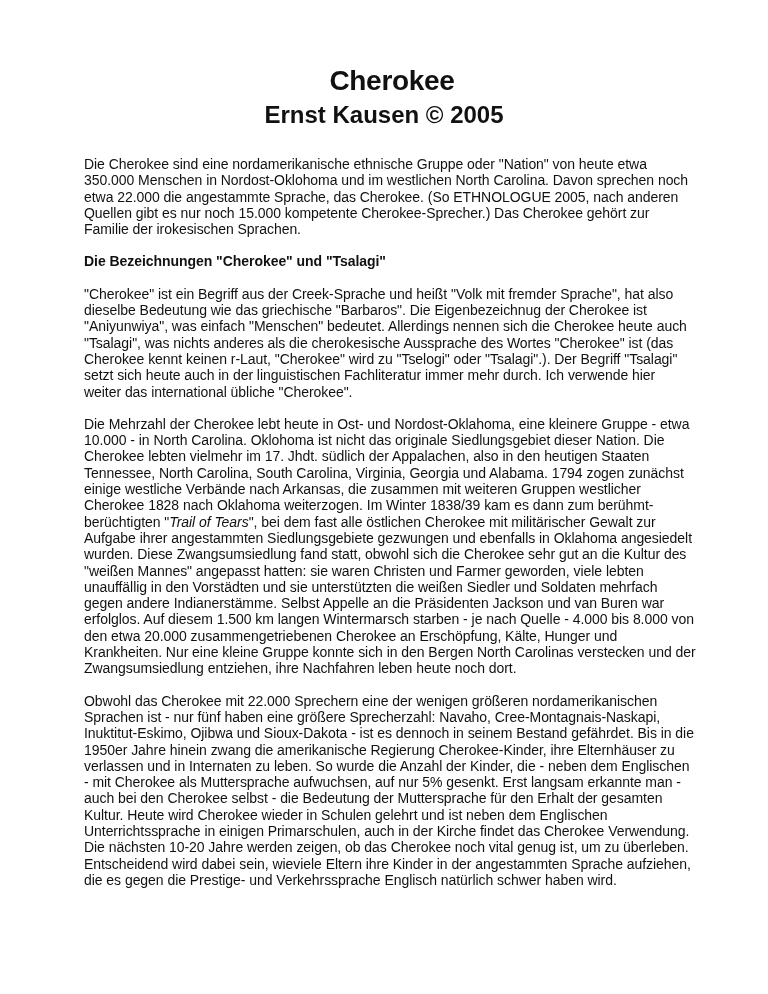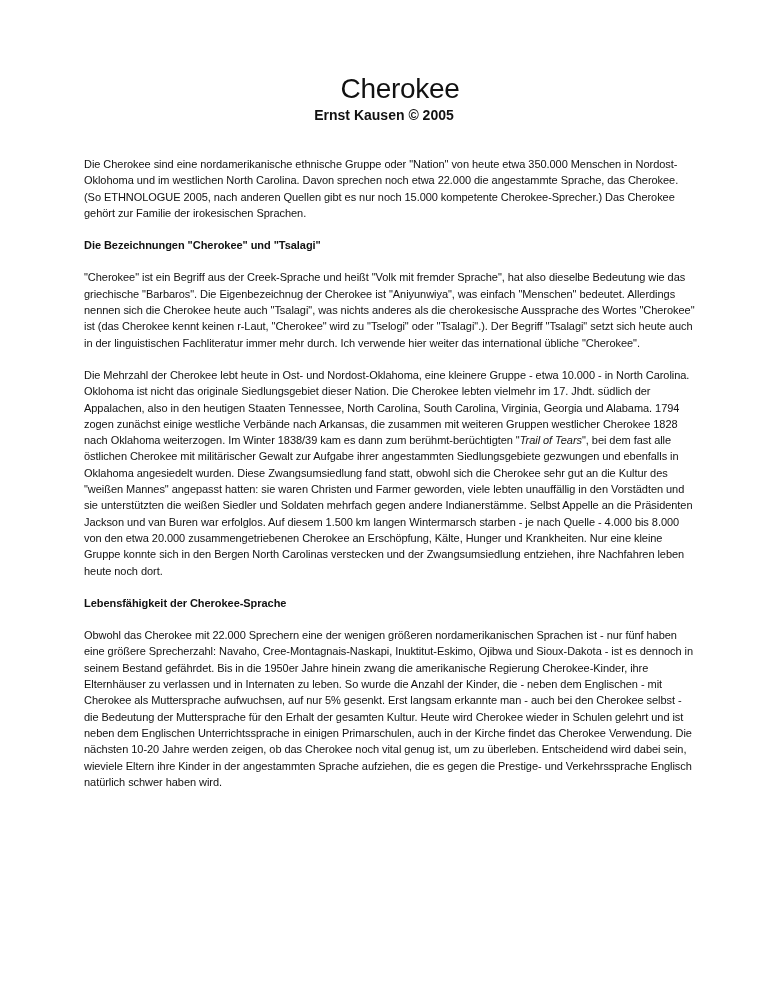--- a/index.html
+++ b/index.html
@@ -21,45 +21,45 @@
       top: 0;
       width: 610px;
     }
     .title {
       position: absolute;
       left: 0;
       top: 55px;
       width: 600px;
       text-align: center;
       font-size: 28px;
-      font-weight: normal;
+      font-weight: bold;
       letter-spacing: -0.3px;
-      margin: 16px;
+      margin: 8px;
       line-height: 36px;
     }
     .subtitle {
       position: absolute;
       left: 0;
       top: 104px;
       width: 600px;
       text-align: center;
-      font-size: 14px;
+      font-size: 24px;
       font-weight: bold;
       margin: 0;
       line-height: 22px;
     }
     .content {
       position: absolute;
       left: 0;
       top: 156px;
       width: 612px;
     }
     p {
       margin: 0 0 16px 0;
-      font-size: 11px;
+      font-size: 14px;
       line-height: 16.3px;
       letter-spacing: -0.05px;
     }
     p.heading {
       font-weight: bold;
       margin-bottom: 16px;
     }
     em { font-style: italic; }
   </style>
 </head>
@@ -70,16 +70,15 @@
   <h2 class="subtitle">Ernst Kausen © 2005</h2>
 
   <div class="content">
     <p>Die Cherokee sind eine nordamerikanische ethnische Gruppe oder "Nation" von heute etwa 350.000 Menschen in Nordost-Oklohoma und im westlichen North Carolina. Davon sprechen noch etwa 22.000 die angestammte Sprache, das Cherokee. (So ETHNOLOGUE 2005, nach anderen Quellen gibt es nur noch 15.000 kompetente Cherokee-Sprecher.) Das Cherokee gehört zur Familie der irokesischen Sprachen.</p>
 
     <p class="heading">Die Bezeichnungen "Cherokee" und "Tsalagi"</p>
     <p>"Cherokee" ist ein  Begriff aus der Creek-Sprache und heißt "Volk mit fremder Sprache", hat also dieselbe Bedeutung wie das griechische "Barbaros". Die Eigenbezeichnug der Cherokee ist "Aniyunwiya", was einfach "Menschen" bedeutet. Allerdings nennen sich die Cherokee heute auch "Tsalagi", was nichts anderes als die cherokesische Aussprache des Wortes "Cherokee" ist (das Cherokee kennt keinen r-Laut, "Cherokee" wird zu "Tselogi" oder "Tsalagi".). Der Begriff "Tsalagi" setzt sich heute auch in der linguistischen Fachliteratur immer mehr durch. Ich verwende hier weiter das international übliche "Cherokee".</p>
 
     <p><span>Die Mehrzahl der Cherokee lebt heute in Ost- und Nordost-Oklahoma, eine kleinere Gruppe - etwa 10.000 - in North Carolina. Oklohoma ist nicht das originale Siedlungsgebiet dieser Nation. Die Cherokee lebten vielmehr im 17. Jhdt. südlich der Appalachen, also in den heutigen Staaten Tennessee, North Carolina, South Carolina, Virginia, Georgia und Alabama. 1794 zogen zunächst einige westliche Verbände nach Arkansas, die zusammen mit weiteren Gruppen westlicher Cherokee 1828 nach Oklahoma weiterzogen. Im Winter 1838/39 kam es dann zum berühmt-berüchtigten "</span><em>Trail of Tears</em><span>", bei dem fast alle östlichen Cherokee mit militärischer Gewalt zur Aufgabe ihrer angestammten Siedlungsgebiete gezwungen und ebenfalls in Oklahoma angesiedelt wurden. Diese Zwangsumsiedlung fand statt, obwohl sich die Cherokee sehr gut an die Kultur des "weißen Mannes" angepasst hatten: sie waren Christen und Farmer geworden, viele lebten unauffällig in den Vorstädten und sie unterstützten die weißen Siedler und Soldaten mehrfach gegen andere Indianerstämme. Selbst Appelle an die Präsidenten Jackson und van Buren war erfolglos. Auf diesem 1.500 km langen Wintermarsch starben - je nach Quelle - 4.000 bis 8.000 von den etwa 20.000 zusammengetriebenen Cherokee an Erschöpfung, Kälte, Hunger und Krankheiten. Nur eine kleine Gruppe konnte sich in den Bergen North Carolinas verstecken und der Zwangsumsiedlung entziehen, ihre Nachfahren leben heute noch dort.</span></p>
 
-    <p class="heading">Lebensfähigkeit der Cherokee-Sprache</p>
     <p>Obwohl das Cherokee mit 22.000 Sprechern eine der wenigen größeren nordamerikanischen Sprachen ist - nur fünf haben eine größere Sprecherzahl: Navaho, Cree-Montagnais-Naskapi, Inuktitut-Eskimo, Ojibwa und Sioux-Dakota - ist es dennoch in seinem Bestand gefährdet. Bis in die 1950er Jahre hinein zwang die amerikanische Regierung Cherokee-Kinder, ihre Elternhäuser zu verlassen und in Internaten zu leben. So wurde die Anzahl der Kinder, die - neben dem Englischen - mit Cherokee als Muttersprache aufwuchsen, auf nur 5% gesenkt. Erst langsam erkannte man - auch bei den Cherokee selbst - die Bedeutung der Muttersprache für den Erhalt der gesamten Kultur. Heute wird Cherokee wieder in Schulen gelehrt und ist neben dem Englischen Unterrichtssprache in einigen Primarschulen, auch in der Kirche findet das Cherokee Verwendung. Die nächsten 10-20 Jahre werden zeigen, ob das Cherokee noch vital genug ist, um zu überleben. Entscheidend wird dabei sein, wieviele Eltern ihre Kinder in der angestammten Sprache aufziehen, die es gegen die Prestige- und Verkehrssprache Englisch natürlich schwer haben wird.</p>
   </div>
 </div>
 
 </body></html>

